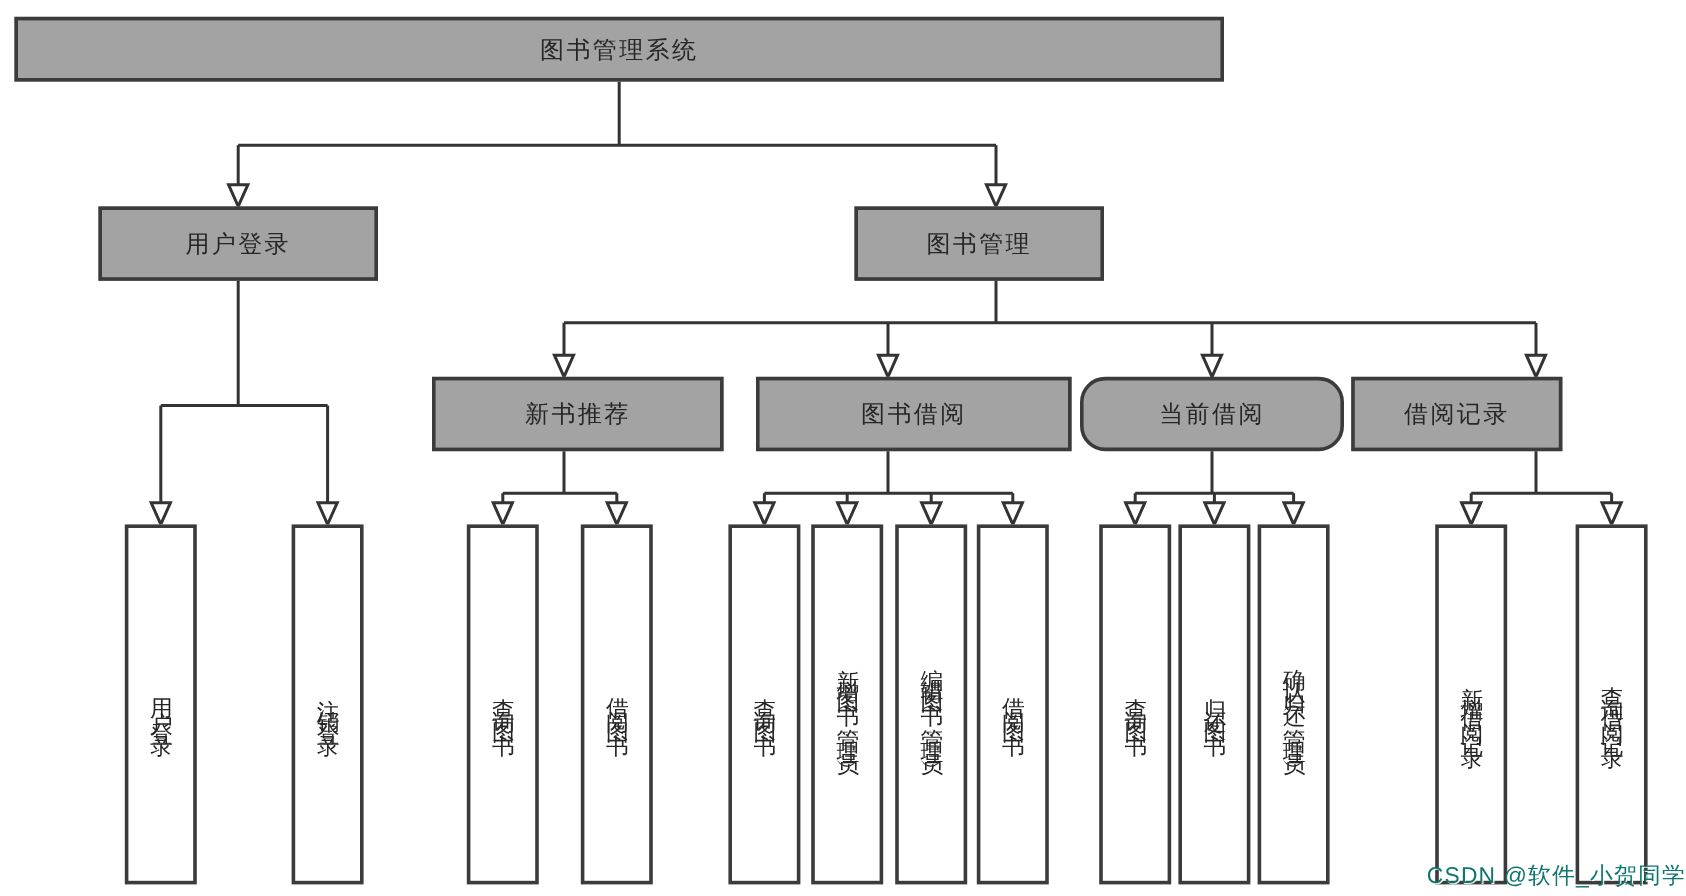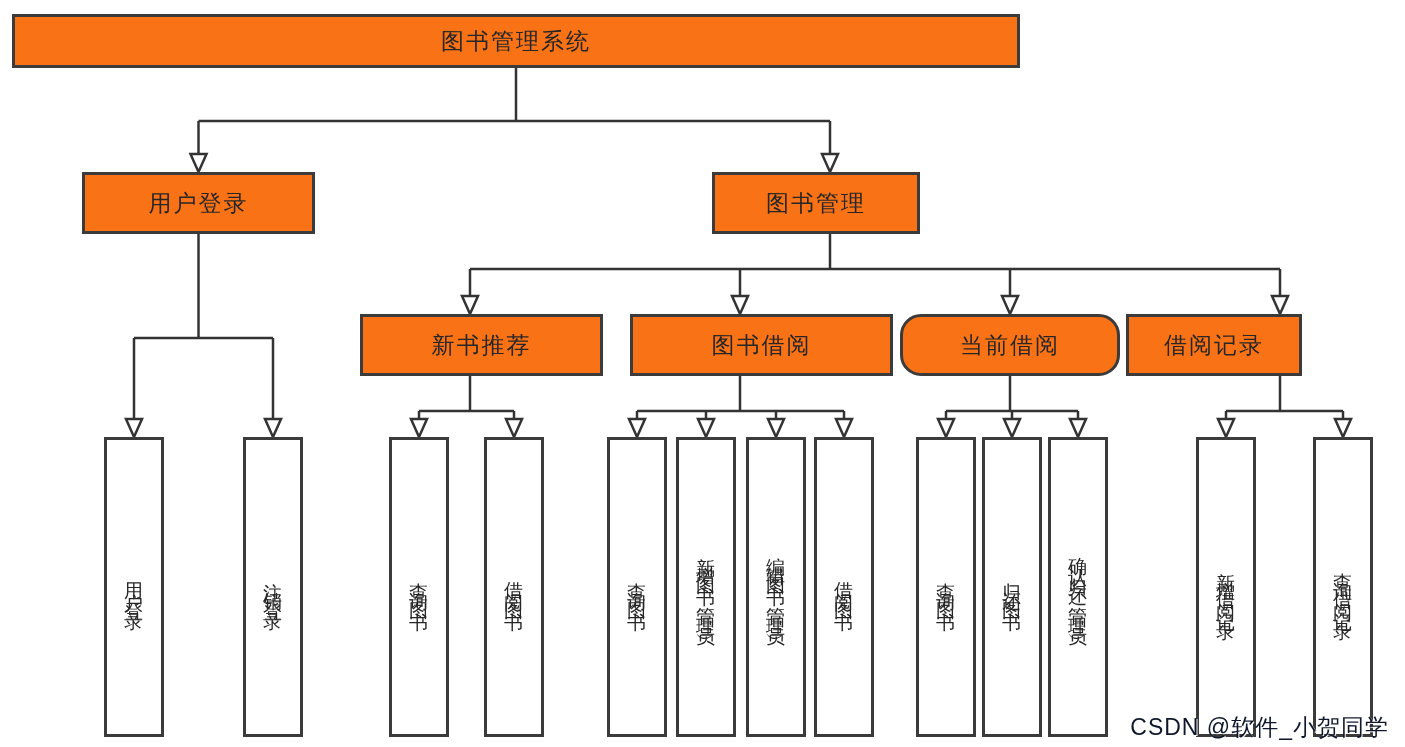--- a/index.html
+++ b/index.html
@@ -26,25 +26,25 @@
   }
   svg.connectors path {
     stroke: #333333;
     stroke-width: 2.5;
     fill: none;
   }
   .hbox {
     position: absolute;
     box-sizing: border-box;
     border: 3px solid #3b3b3b;
-    background: #f97316;
+    background: #a3a3a3;
     display: flex;
     align-items: center;
     justify-content: center;
-    font-size: 23px;
+    font-size: 20px;
     letter-spacing: 2px;
     color: #262626;
     white-space: nowrap;
   }
   .vbox {
     position: absolute;
     box-sizing: border-box;
     top: 437px;
     height: 300px;
     width: 60px;
@@ -57,24 +57,24 @@
   .vbox .vtext {
     writing-mode: vertical-rl;
     text-orientation: mixed;
     font-size: 19px;
     letter-spacing: 10px;
     color: #262626;
     line-height: 1;
   }
   .watermark {
     position: absolute;
-    right: 16px;
+    right: 0;
     bottom: 4px;
-    font-size: 23px;
-    color: #0f172a;
+    font-size: 19px;
+    color: #0f766e;
     letter-spacing: 1px;
     text-shadow: 1px 1px 0 rgba(255,255,255,0.9);
     white-space: nowrap;
   }
 </style>
 </head>
 <body>
 
 <div class="canvas">
 

